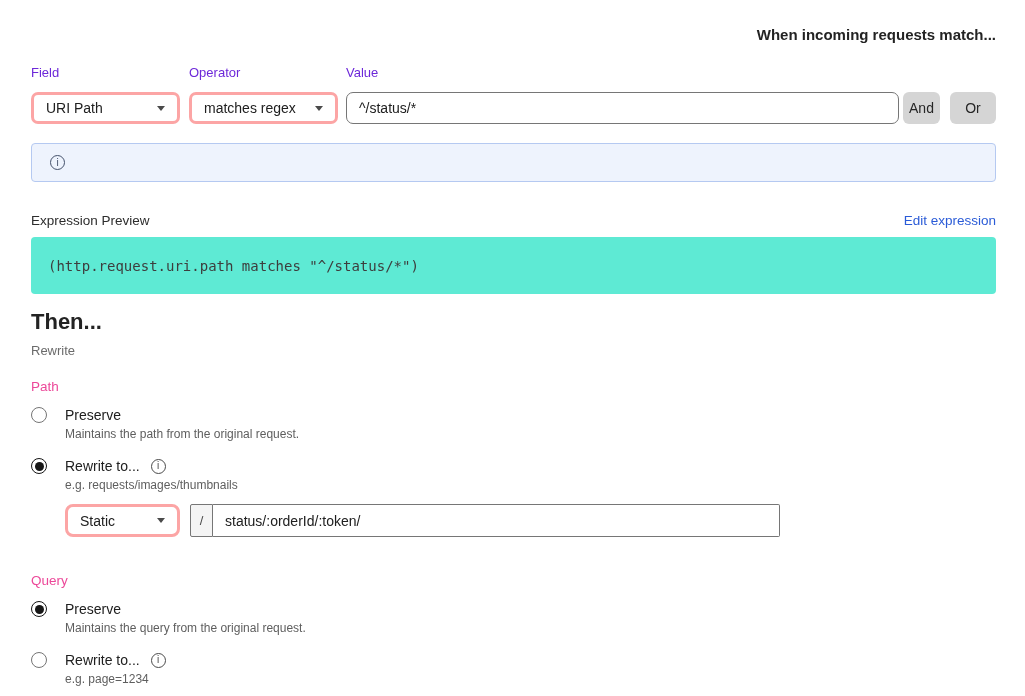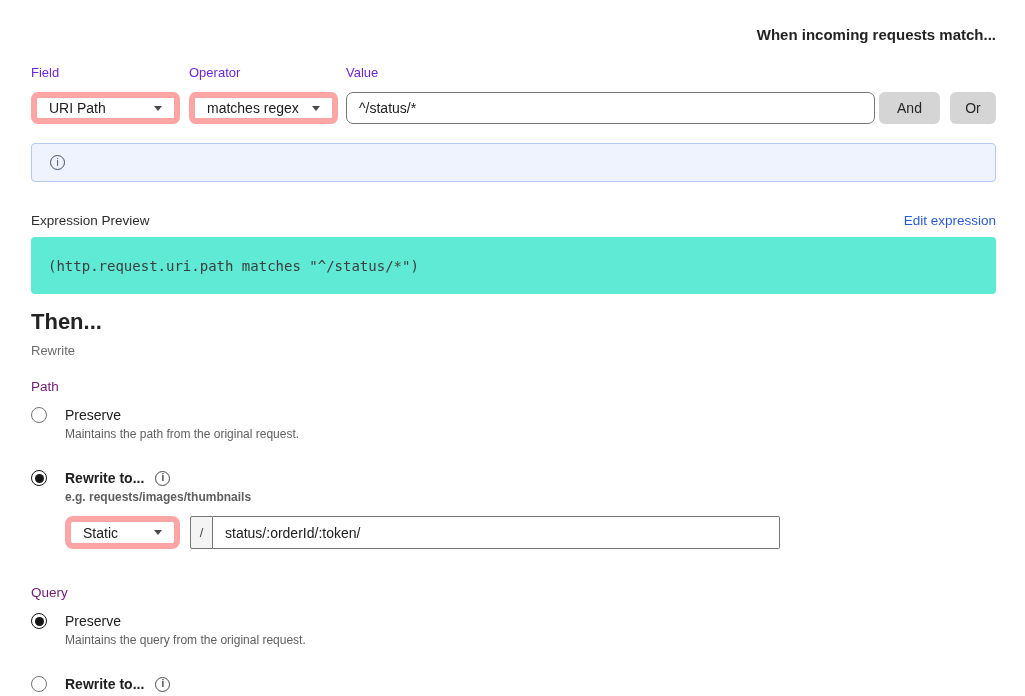--- a/index.html
+++ b/index.html
@@ -10,31 +10,31 @@
   .match-heading { font-size:15px; font-weight:700; line-height:18px; color:#232323;text-align:right; }
 
   .labels-row { display:flex; margin-top:21px; }
   .lbl { font-size:13px; line-height:15px; color:#6d28d9; }
   .w-field { width:149px; margin-right:9px; }
   .w-op { width:149px; margin-right:8px; }
   .grow { flex:1; }
 
   .controls-row { display:flex; margin-top:12px; align-items:center; }
   .select { display:flex; align-items:center; justify-content:space-between;
-            height:32px; border:6px solid #fca5a5; border-radius:7px;
+            height:32px; border:3px solid #fca5a5; border-radius:7px;
             padding:0 12px; font-size:14px; color:#202020; background:#fff; cursor:pointer; }
   .caret { width:0; height:0; border-left:4.5px solid transparent;
            border-right:4.5px solid transparent; border-top:5.5px solid #4a4a4a; }
   .text-input { height:32px; border:1px solid #767676; border-radius:7px;
                 padding:0 12px; font-size:14px; color:#202020;
                 font-family:"Liberation Sans", sans-serif; outline:none; }
   .conj-btn { height:32px; border:none; border-radius:6px; background:#d5d5d5;
               color:#262626; font-size:14px; font-family:"Liberation Sans", sans-serif;
               cursor:pointer; }
-  .and-btn { width:61px; margin-left:4px; }
+  .and-btn { width:37px; margin-left:4px; }
   .or-btn { width:46px; margin-left:10px; }
 
   .banner { margin-top:19px; height:39px; background:#eef3fd; border:1px solid #b5c9f1;
             border-radius:4px; display:flex; align-items:center; padding:0 18px;
             font-size:15px; color:#36445f; }
   .info-circle { display:inline-flex; align-items:center; justify-content:center;
                  width:15px; height:15px; border:1.2px solid #43506b; border-radius:50%;
                  font-size:10px; line-height:1; color:#43506b; flex:none; margin-right:10px; }
   .banner a { color:#3b67dd; text-decoration:none; cursor:pointer; }
 
@@ -43,26 +43,26 @@
   .edit-link { color:#2a5bd7; text-decoration:none; font-size:13.5px; cursor:pointer; }
 
   .code-block { margin-top:8px; height:57px; background:#5eead4; border-radius:4px;
                 display:flex; align-items:center; padding:0 17px; }
   .code-block code { font-family:"DejaVu Sans Mono", monospace; font-size:14px;
                      color:#3d3d3d; }
 
   .then-heading { margin-top:18px; font-size:22px; font-weight:700; line-height:19px; color:#232323; }
   .action-name { margin-top:12px; font-size:13px; line-height:15px; color:#6b6b6b; }
 
-  .section-label { font-size:13.5px; line-height:16px; color:#701a75; }
+  .section-label { font-size:13.5px; line-height:16px; color:#ec4899; }
   .sec-path { margin-top:21px; }
   .sec-query { margin-top:36px; }
 
   .option { display:flex; margin-top:12px; }
-  .option.gap { margin-top:29px;font-weight:bold; }
+  .option.gap { margin-top:17px; }
   .radio { width:16px; height:16px; border:1.5px solid #757575; border-radius:50%;
            flex:none; position:relative; margin-top:0; cursor:pointer; background:#fff; }
   .radio.checked { border-color:#161616; }
   .radio.checked::after { content:''; position:absolute; left:2.5px; top:2.5px;
                           right:2.5px; bottom:2.5px; background:#161616; border-radius:50%; }
   .option-body { margin-left:18px; }
   .option-label-row { display:flex; align-items:center; font-size:14px; line-height:16px; color:#202020; }
   .option-info { display:inline-flex; align-items:center; justify-content:center;
                  width:15px; height:15px; border:1.1px solid #4a4a4a; border-radius:50%;
                  font-size:10px; line-height:1; color:#4a4a4a; margin-left:11px; cursor:pointer; }

